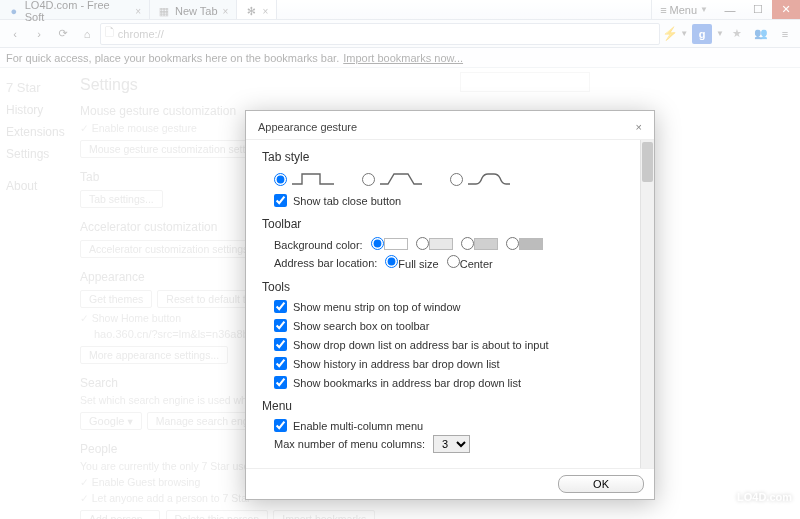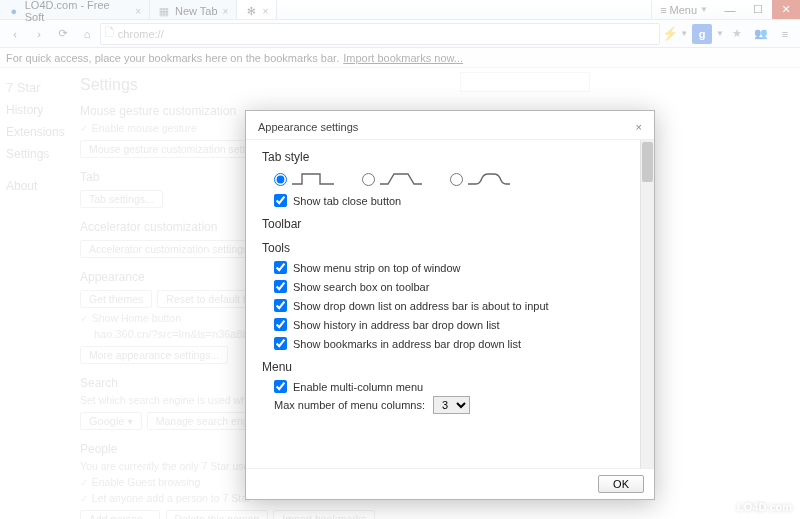--- a/index.html
+++ b/index.html
@@ -50,27 +50,27 @@
   .dlg-title { padding:10px 12px 6px; display:flex; justify-content:space-between; color:#444; font-size:12px; }
   .dlg-body { flex:1; overflow-y:auto; padding:0 16px 8px 16px; border-top:1px solid #eee; position:relative;}
   .dlg-body h3 { font-size:12px; color:#333; margin:10px 0 6px; font-weight:400; }
   .row { display:flex; align-items:center; gap:8px; margin:3px 0 3px 12px; color:#333; font-size:11px;}
   .chk { display:flex; align-items:center; gap:6px; margin:6px 0 3px 12px; color:#333; }
   .chk input, .row input[type=radio] { margin:0; }
   .tabstyle { display:flex; gap:26px; margin-left:12px; align-items:center; }
   .tshape { width:46px; height:16px; }
   .swatch { width:24px; height:12px; border:1px solid #bbb; display:inline-block; }
   .dlg-foot { padding:6px 10px; border-top:1px solid #eee; display:flex; justify-content:flex-end; }
-  .okbtn { padding:2px 14px; border:1px solid #aaa; background:linear-gradient(#fff,#eee); border-radius:2px; }
+  .okbtn { padding:2px 34px; border:1px solid #aaa; background:linear-gradient(#fff,#eee); border-radius:8px; }
   select { border:1px solid #aaa; padding:1px 4px; }
   .scrollhint { position:absolute; right:0; top:0; bottom:0; width:14px; background:#f1f1f1; border-left:1px solid #e2e2e2;}
   .scrollthumb { position:absolute; right:1px; top:2px; width:11px; height:40px; background:#c9c9c9; border-radius:2px;}
 
   
-  .wm { position:absolute; right:8px; bottom:6px; color:#fff; opacity:.55; font-size:18px; font-weight:600; display:flex; align-items:flex-end; gap:4px; text-shadow:0 0 4px rgba(0,0,0,.4);}
+  .wm { position:absolute; right:8px; bottom:6px; color:#fff; opacity:.55; font-size:18px; font-weight:600; display:flex; align-items:flex-start; gap:4px; text-shadow:0 0 4px rgba(0,0,0,.4);}
   .wm .ring { width:22px;height:22px;border:2.5px solid #fff; border-radius:50%; opacity:.8;}
 </style>
 </head>
 <body>
 
 <div class="titlebar">
   <div class="tabs">
     <div class="btab">
       <span class="favicon" style="color:#3b78c4">●</span>
       <span>LO4D.com - Free Soft</span>
@@ -168,21 +168,21 @@
     
     
 
     
   </div>
 </div>
 
 <div class="scrim"></div>
 <div class="dialog">
   <div class="dlg-title">
-    <span>Appearance settings</span>
+    <span>Appearance gesture</span>
     <span style="cursor:pointer;color:#888">×</span>
   </div>
   <div class="dlg-body">
     <div class="scrollhint">
         <div class="scrollthumb"></div>
       </div>
 
     <h3>Tab style</h3>
     <div class="tabstyle">
       <label><input type="radio" name="ts" checked="" style="">
@@ -200,20 +200,32 @@
             <path d="M2 14 H10 Q14 14 16 8 Q18 4 22 4 H28 Q32 4 34 8 Q36 14 40 14 H44" fill="none" stroke="#666" stroke-width="1.4"></path>
           </svg>
       </label>
     </div>
     <label class="chk">
         <input type="checkbox" checked="" style="">
         <span>Show tab close button</span>
       </label>
 
     <h3>Toolbar</h3>
+    <div class="row">
+      <span>Background color:</span>
+      <label><input type="radio" name="bg" checked="" style=""><span class="swatch" style="background:#fff"></span></label>
+      <label><input type="radio" name="bg" style=""><span class="swatch" style="background:#e8e8e8"></span></label>
+      <label><input type="radio" name="bg" style=""><span class="swatch" style="background:#d0d0d0"></span></label>
+      <label><input type="radio" name="bg" style=""><span class="swatch" style="background:#bcbcbc"></span></label>
+    </div>
+    <div class="row">
+      <span>Address bar location:</span>
+      <label><input type="radio" name="al" checked="" style=""><span>Full size</span></label>
+      <label><input type="radio" name="al" style=""><span>Center</span></label>
+    </div>
 
     <h3>Tools</h3>
     <label class="chk">
         <input type="checkbox" checked="" style="">
         <span>Show menu strip on top of window</span>
       </label>
     <label class="chk">
         <input type="checkbox" checked="" style="">
         <span>Show search box on toolbar</span>
       </label>

